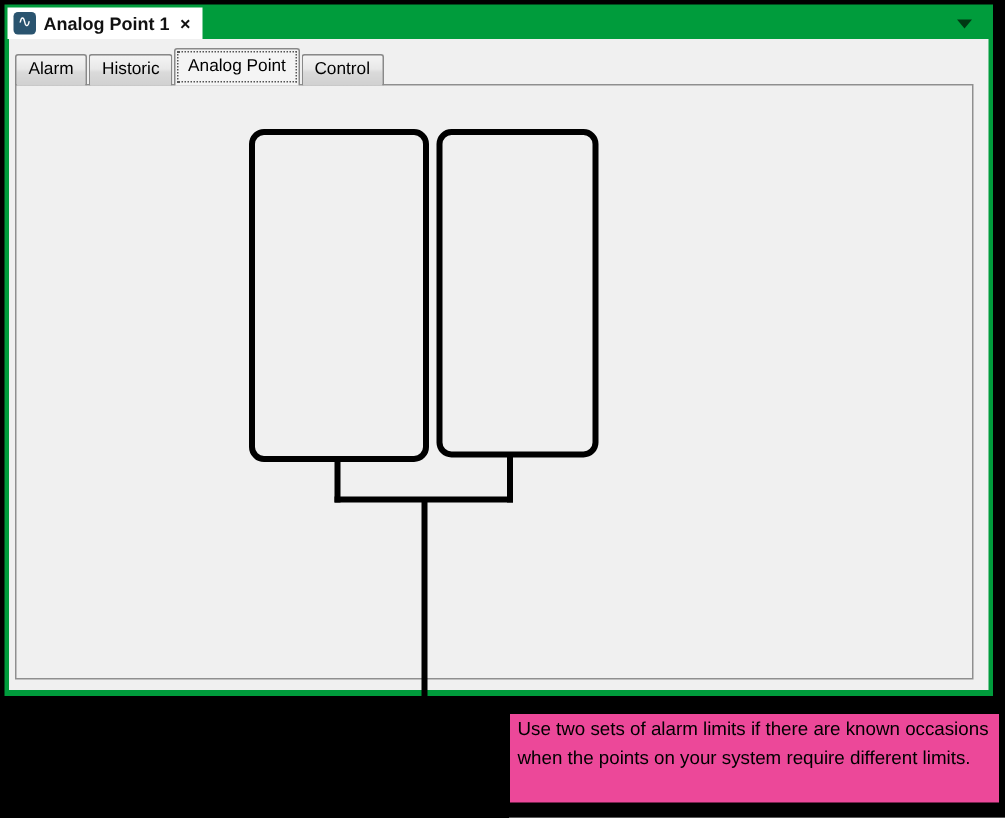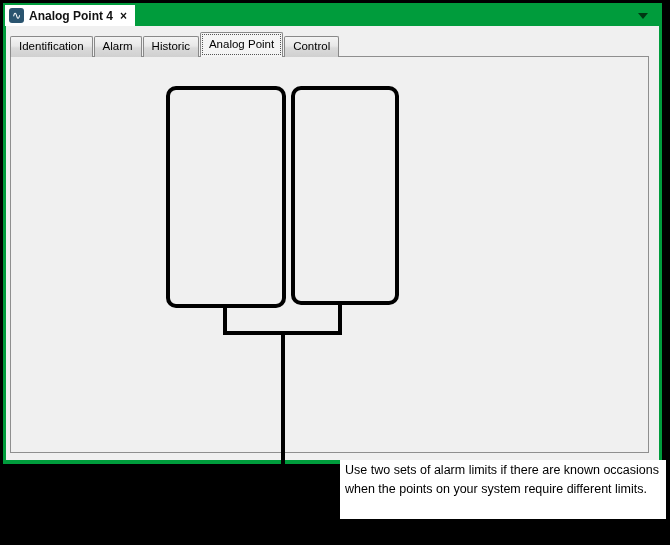--- a/index.html
+++ b/index.html
@@ -68,41 +68,40 @@
   .vthumb i { display:block; width:8px; height:1px; background:#8b929b; }
   .hthumb { position:absolute; left:22px; top:1px; width:244px; height:14px; border:1px solid #9aa0a8; border-radius:2px;
             background:linear-gradient(#f8f8f9,#dfe3e7); display:flex; gap:2px; align-items:center; justify-content:center; }
   .hthumb i { display:block; width:1px; height:8px; background:#8b929b; }
 
   
   .ann { position:absolute; z-index:50; }
   .ann-box { border:4px solid #000; border-radius:10px; background:transparent; }
   .ann-line { background:#000; }
 
-  .callout { position:absolute; left:340px; top:460px; width:326px; height:59px; background:#ffffff;
+  .callout { position:absolute; left:340px; top:476px; width:326px; height:59px; background:#ec4899;
              font-size:12.5px; line-height:19px; color:#000; padding:1px 5px; z-index:60; }
 </style>
 </head>
 <body>
 
 <div id="screen">
 
   <div class="window-frame"></div>
 
   <div class="doc-tab">
     <div class="doc-icon">∿</div>
-    <div class="doc-title">Analog Point 4</div>
+    <div class="doc-title">Analog Point 1</div>
     <div class="doc-close">×</div>
   </div>
   <div class="menu-arrow"></div>
 
   <div class="dialog-body"></div>
 
   <div class="tab-strip" id="tab-strip">
-      <div class="tab">Identification</div>
       <div class="tab">Alarm</div>
       <div class="tab">Historic</div>
       <div class="tab active">Analog Point</div>
       <div class="tab">Control</div>
     </div>
 
   <div class="tab-page"></div>
 
   <div class="group-title">Alarm Limits</div>
   <div class="groupbox"></div>

